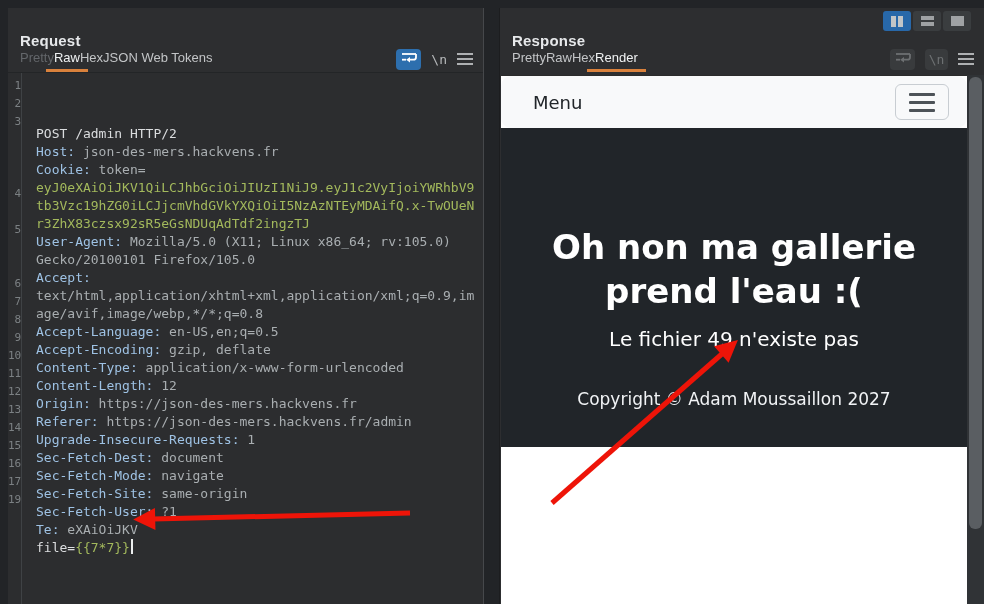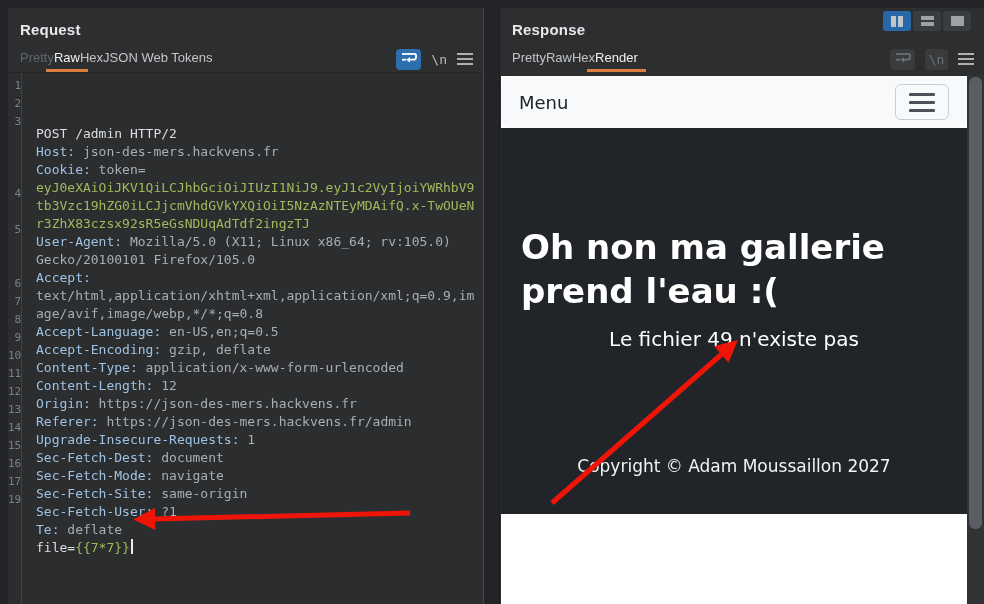--- a/index.html
+++ b/index.html
@@ -3,21 +3,21 @@
 <meta charset="utf-8">
 <style>
   html,body{margin:0;padding:0;}
   body{width:984px;height:604px;overflow:hidden;background:#222427;font-family:"Liberation Sans",sans-serif;position:relative;}
   .app{position:absolute;inset:0;}
 
   .panel{position:absolute;top:8px;bottom:0;background:#2d2e30;}
   .panel-request{left:8px;width:475px;border-right:1px solid #46484b;}
   .panel-response{left:499px;right:0;border-left:1px solid #1c1d1f;}
 
-  .panel-title{position:absolute;top:13px;left:12px;margin:0;font-size:15px;font-weight:bold;color:#e6e8ea;letter-spacing:.2px;}
+  .panel-title{position:absolute;top:24px;left:12px;margin:0;font-size:15px;font-weight:bold;color:#e6e8ea;letter-spacing:.2px;}
 
   .tabbar{position:absolute;top:43px;left:12px;display:flex;font-size:13px;line-height:14px;}
   .tab{color:#c3c5c7;padding-bottom:4px;position:relative;cursor:default;}
   .tab.active{color:#f0f2f3;}
   .tab.active::after{content:"";position:absolute;left:-8px;right:-8px;bottom:-3px;height:3px;background:#d9813c;}
   .tab.disabled{color:#63666a;}
 
   .toolbar{position:absolute;top:37px;right:10px;height:28px;display:flex;align-items:center;gap:10px;}
   .iconbtn{width:25px;height:21px;border-radius:4px;border:none;display:flex;align-items:center;justify-content:center;padding:0;}
   .iconbtn.blue{background:#2d6fae;}
@@ -43,25 +43,25 @@
   .content{flex:1;padding-left:13px;margin-top:48px;}
   .code-row.hl .content{background:#1d4ed8;}
   .seg-plain{color:#dbdddf;}
   .seg-key{color:#9ec2e4;}
   .seg-val{color:#a9aeb1;}
   .seg-green{color:#a3b95c;}
   .cursor{display:inline-block;width:2px;height:15px;background:#eceeee;vertical-align:-2px;margin-left:1px;}
 
   
   .render{position:absolute;left:1px;top:67px;width:466px;bottom:0;background:#ffffff;border-top:1px solid #2b2b2b;overflow:hidden;font-family:"DejaVu Sans",sans-serif;}
-  .rnavbar{height:52px;background:#f8f9fa;display:flex;align-items:center;padding:0 18px;position:relative;border-radius:10px;}
+  .rnavbar{height:52px;background:#f8f9fa;display:flex;align-items:center;padding:0 32px;position:relative;border-radius:10px;}
   .brand{font-size:18px;color:#212529;}
   .toggler{position:absolute;right:18px;top:8px;width:54px;height:36px;border:1px solid #c8cdd2;border-radius:6px;background:transparent;display:flex;flex-direction:column;justify-content:center;align-items:center;gap:5px;}
   .toggler i{width:26px;height:3px;background:#4d5358;border-radius:1px;}
-  .hero{height:386px;background:#212529;color:#ffffff;text-align:left;display:flex;flex-direction:column;align-items:center;padding:97px 20px 38px;box-sizing:border-box;}
+  .hero{height:319px;background:#212529;color:#ffffff;text-align:center;display:flex;flex-direction:column;align-items:center;padding:97px 20px 38px;box-sizing:border-box;}
   .hero h1{margin:0;font-size:34px;line-height:44px;font-weight:bold;max-width:430px;}
   .hero .sub{margin:14px 0 0;font-size:20px;}
   .hero .copy{margin-top:auto;margin-bottom:0;font-size:17px;color:#f1f3f5;}
 
   .vscrollbar{position:absolute;right:0;top:67px;bottom:0;width:17px;background:#303336;}
   .vscrollbar .thumb{position:absolute;left:2px;right:2px;top:2px;height:452px;background:#5a5e62;border-radius:6px;}
 
   .arrows{position:absolute;inset:0;pointer-events:none;z-index:50;}
 </style>
 </head>
@@ -115,21 +115,21 @@
         <div class="code-row"><span class="gutter">7</span><span class="content"><span class="seg-key">Accept-Encoding:</span><span class="seg-val"> gzip, deflate</span></span></div>
         <div class="code-row"><span class="gutter">8</span><span class="content"><span class="seg-key">Content-Type:</span><span class="seg-val"> application/x-www-form-urlencoded</span></span></div>
         <div class="code-row"><span class="gutter">9</span><span class="content"><span class="seg-key">Content-Length:</span><span class="seg-val"> 12</span></span></div>
         <div class="code-row"><span class="gutter">10</span><span class="content"><span class="seg-key">Origin:</span><span class="seg-val"> https://json-des-mers.hackvens.fr</span></span></div>
         <div class="code-row"><span class="gutter">11</span><span class="content"><span class="seg-key">Referer:</span><span class="seg-val"> https://json-des-mers.hackvens.fr/admin</span></span></div>
         <div class="code-row"><span class="gutter">12</span><span class="content"><span class="seg-key">Upgrade-Insecure-Requests:</span><span class="seg-val"> 1</span></span></div>
         <div class="code-row"><span class="gutter">13</span><span class="content"><span class="seg-key">Sec-Fetch-Dest:</span><span class="seg-val"> document</span></span></div>
         <div class="code-row"><span class="gutter">14</span><span class="content"><span class="seg-key">Sec-Fetch-Mode:</span><span class="seg-val"> navigate</span></span></div>
         <div class="code-row"><span class="gutter">15</span><span class="content"><span class="seg-key">Sec-Fetch-Site:</span><span class="seg-val"> same-origin</span></span></div>
         <div class="code-row"><span class="gutter">16</span><span class="content"><span class="seg-key">Sec-Fetch-User:</span><span class="seg-val"> ?1</span></span></div>
-        <div class="code-row"><span class="gutter">17</span><span class="content"><span class="seg-key">Te:</span><span class="seg-val"> deflate</span></span></div>
+        <div class="code-row"><span class="gutter">17</span><span class="content"><span class="seg-key">Te:</span><span class="seg-val"> eXAiOiJKV</span></span></div>
         <div class="code-row hl"><span class="gutter">19</span><span class="content"><span class="seg-plain">file=</span><span class="seg-green">{{7*7}}</span><span class="cursor"></span></span></div>
       </div>
   </section>
 
   <section class="panel panel-response">
     <div class="layoutbtns">
       <button class="lb active">
           <span class="vbar"></span>
           <span class="vbar"></span>
         </button>

